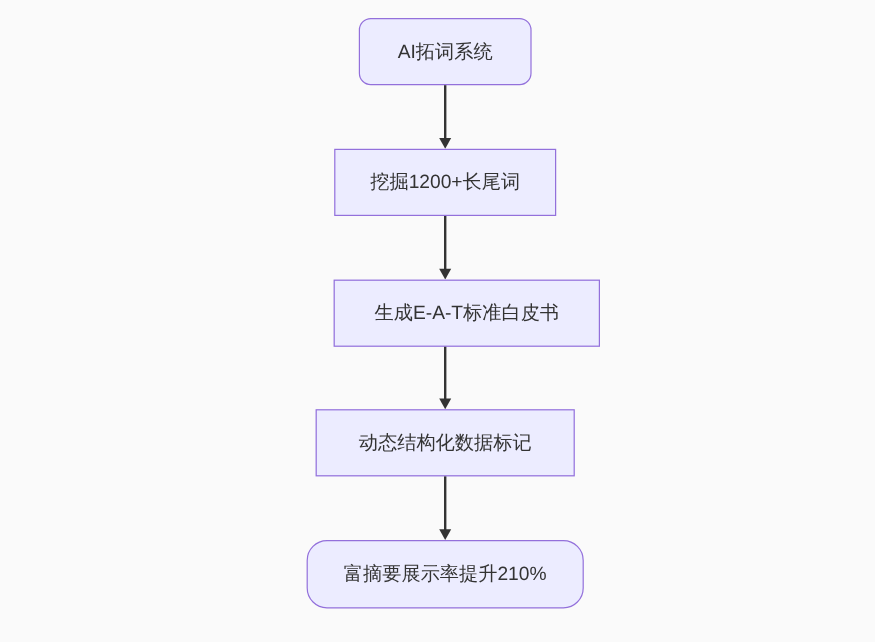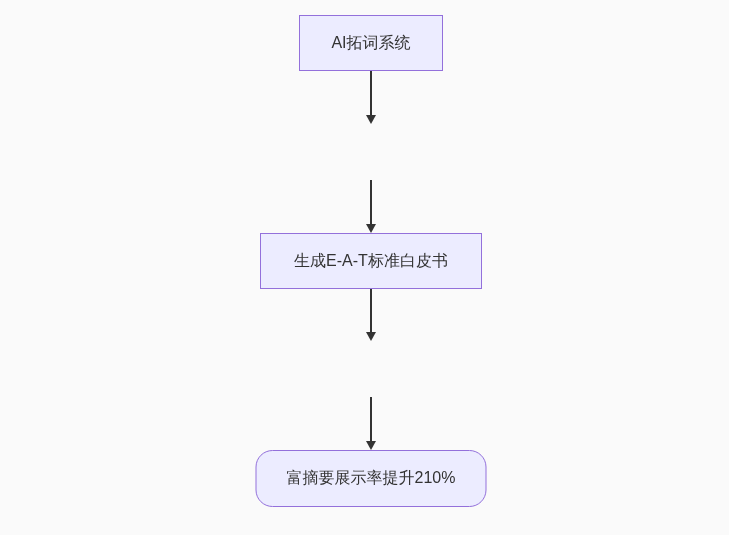--- a/index.html
+++ b/index.html
@@ -31,23 +31,23 @@
     display: flex;
     align-items: center;
     justify-content: center;
     background: var(--node-fill);
     border: 1px solid var(--node-border);
     color: var(--node-text);
     font-size: 16px;
     white-space: nowrap;
     padding: 0 12px;
   }
-  .node-a { top: 15px;  min-width: 144px; }
+  .node-a { top: 15px;  min-width: 144px; border-radius: 10px; }
   .node-b { top: 124px; min-width: 185px; }
-  .node-c { top: 233px; min-width: 222px; }
+  .node-c { top: 233px; min-width: 222px; margin-left: 18px; }
   .node-d { top: 341px; min-width: 216px; }
   .node-e { top: 450px; min-width: 231px; height: 57px; border-radius: 17px; }
   .edge {
     position: absolute;
     left: 371px;
     transform: translateX(-50%);
     width: 12px;
   }
   .edge-1 { top: 71px;  height: 53px; }
   .edge-2 { top: 180px; height: 53px; }
@@ -81,35 +81,41 @@
 
   <div class="node node-a">
     <span>AI拓词系统</span>
   </div>
 
   <div class="edge edge-1">
     <div class="line"></div>
     <div class="head"></div>
   </div>
 
+  <div class="node node-b">
+    <span>挖掘1200+长尾词</span>
+  </div>
 
   <div class="edge edge-2">
     <div class="line"></div>
     <div class="head"></div>
   </div>
 
   <div class="node node-c">
     <span>生成E-A-T标准白皮书</span>
   </div>
 
   <div class="edge edge-3">
     <div class="line"></div>
     <div class="head"></div>
   </div>
 
+  <div class="node node-d">
+    <span>动态结构化数据标记</span>
+  </div>
 
   <div class="edge edge-4">
     <div class="line"></div>
     <div class="head"></div>
   </div>
 
   <div class="node node-e">
     <span>富摘要展示率提升210%</span>
   </div>
 

